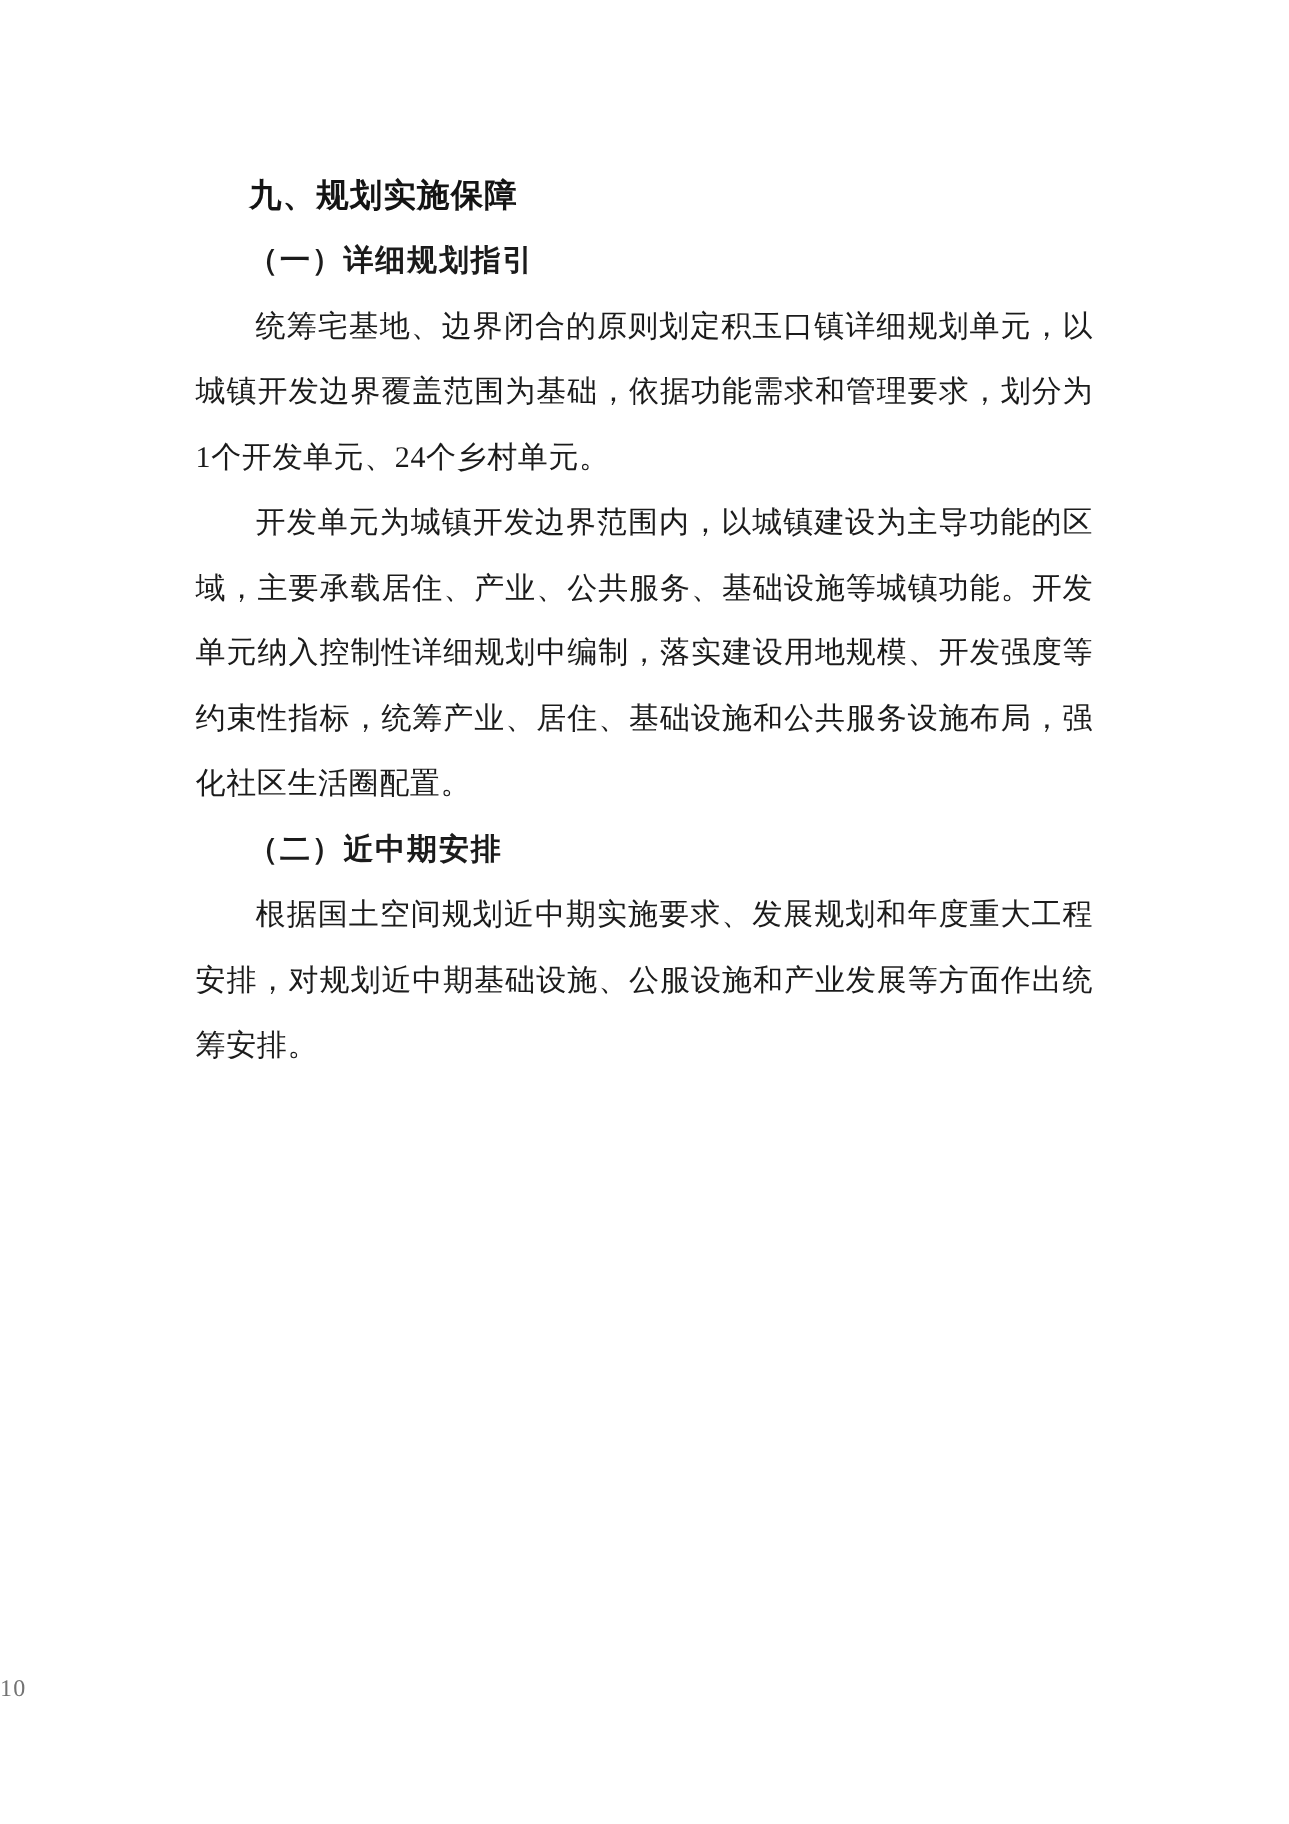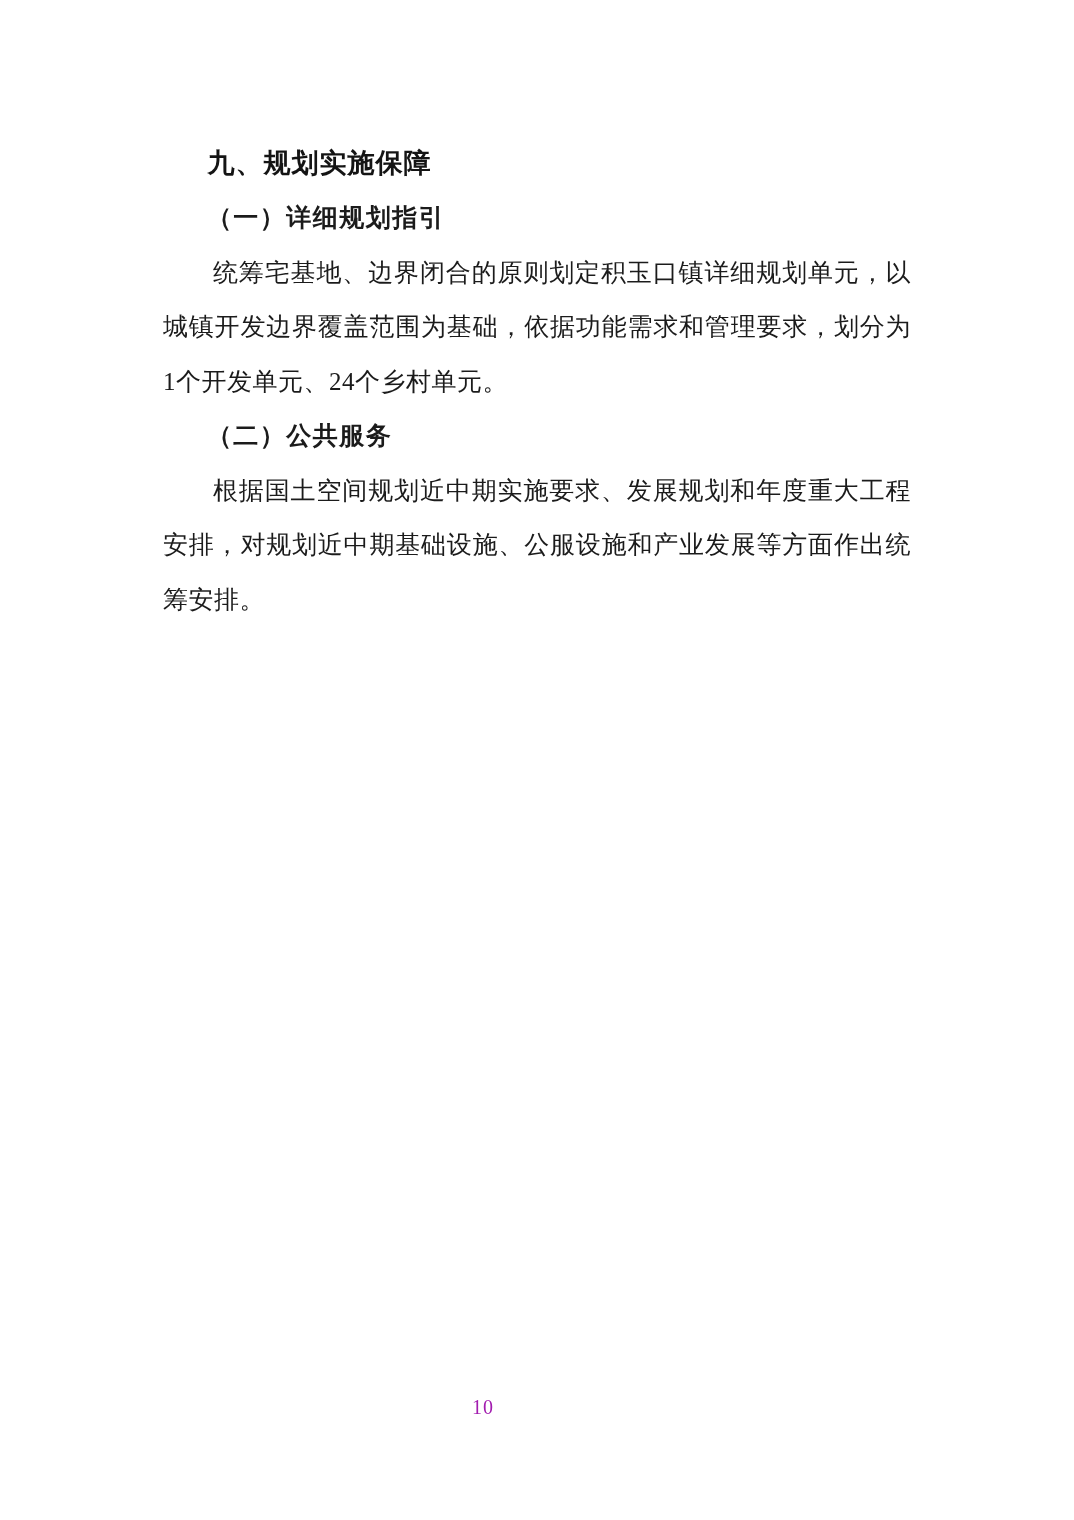--- a/index.html
+++ b/index.html
@@ -61,40 +61,40 @@
     letter-spacing: 0.5px;
     word-break: break-all;
   }
 
   
   .page-number {
     position: absolute;
     left: 0;
     width: 966px;
     top: 1396px;
-    text-align: center;
     font-size: 20px;
     letter-spacing: 1px;
-    color: #a21caf;
+    color: #737373;
   }
 </style>
 </head>
 <body>
 
 <div class="page">
   <div class="content">
 
     <h1 class="doc-heading">九、规划实施保障</h1>
 
     <h2 class="doc-subheading">（一）详细规划指引</h2>
 
     <p class="doc-paragraph">统筹宅基地、边界闭合的原则划定积玉口镇详细规划单元，以城镇开发边界覆盖范围为基础，依据功能需求和管理要求，划分为1个开发单元、24个乡村单元。</p>
 
+    <p class="doc-paragraph">开发单元为城镇开发边界范围内，以城镇建设为主导功能的区域，主要承载居住、产业、公共服务、基础设施等城镇功能。开发单元纳入控制性详细规划中编制，落实建设用地规模、开发强度等约束性指标，统筹产业、居住、基础设施和公共服务设施布局，强化社区生活圈配置。</p>
 
 
-    <h2 class="doc-subheading">（二）公共服务</h2>
+    <h2 class="doc-subheading">（二）近中期安排</h2>
 
     <p class="doc-paragraph">根据国土空间规划近中期实施要求、发展规划和年度重大工程安排，对规划近中期基础设施、公服设施和产业发展等方面作出统筹安排。</p>
 
   </div>
 
   <div class="page-number">10</div>
 </div>
 
 </body></html>

